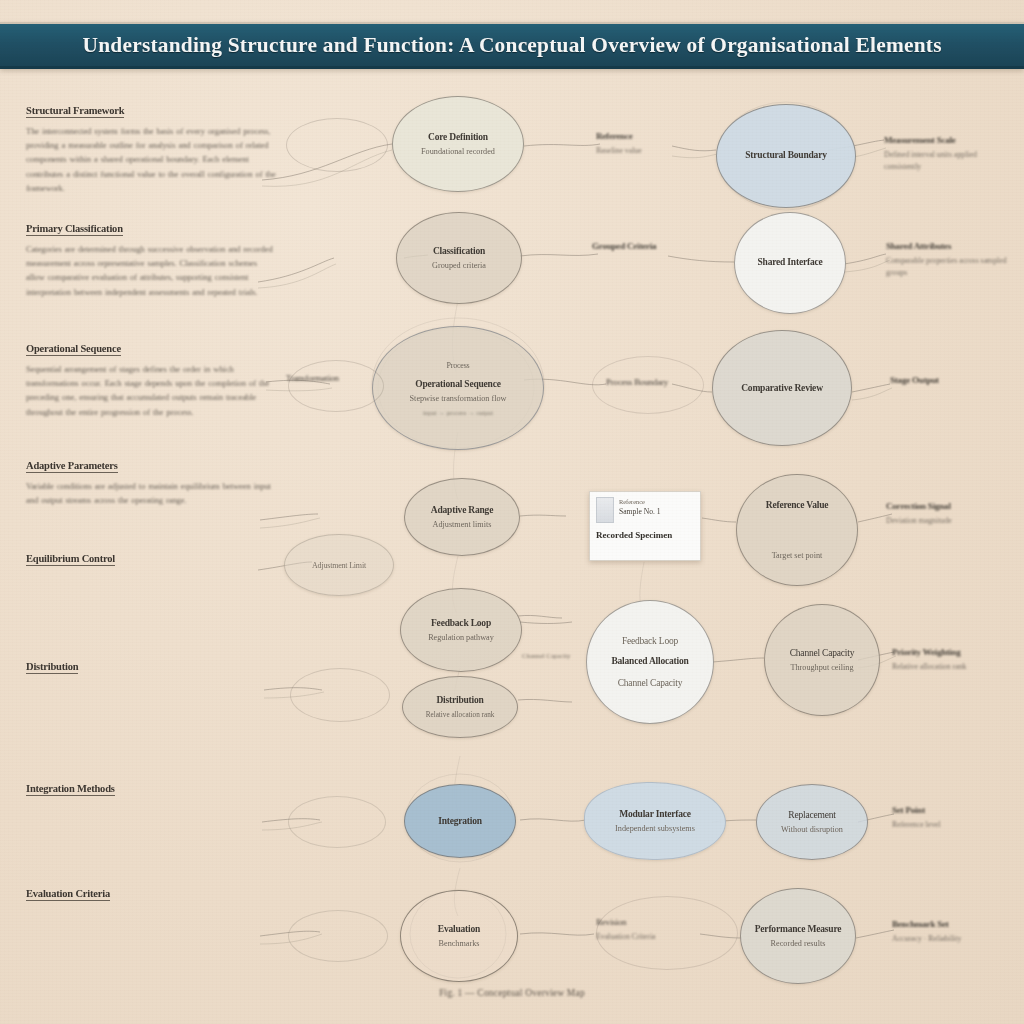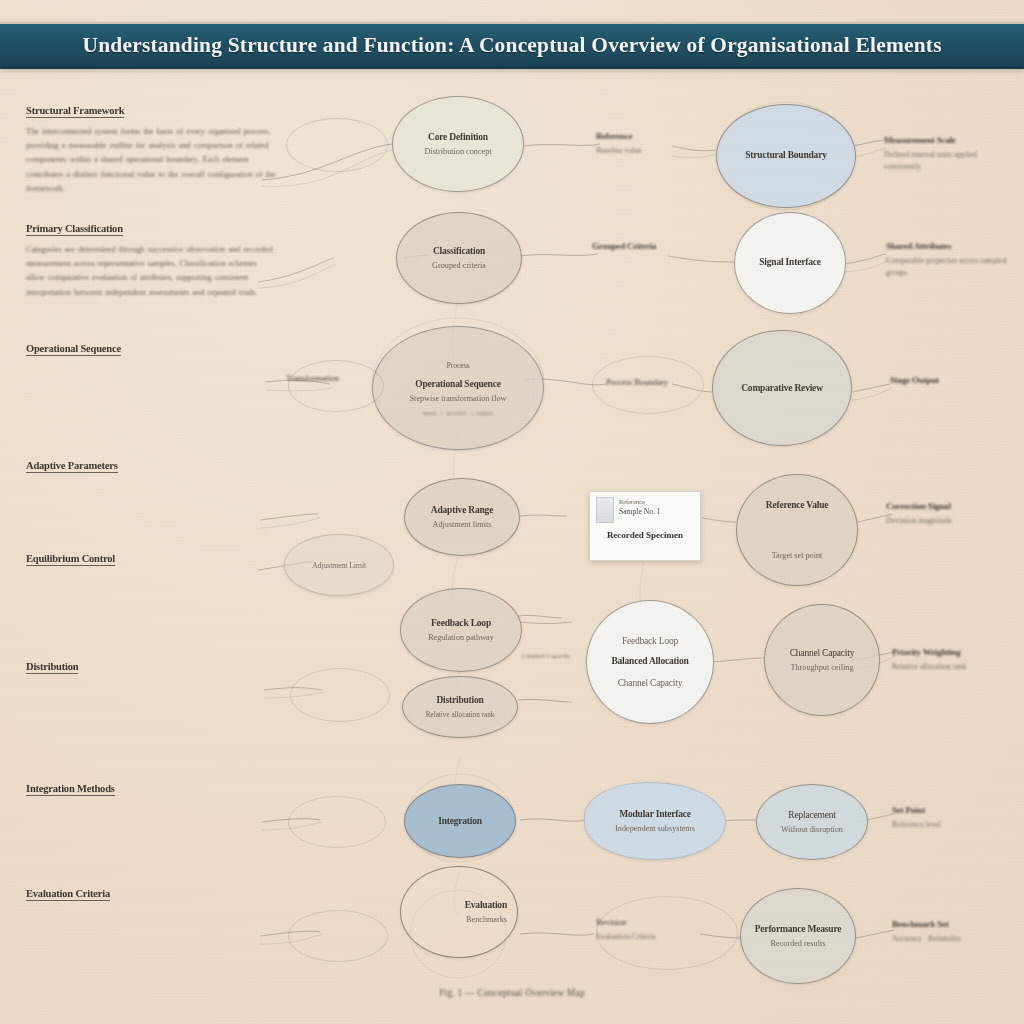--- a/index.html
+++ b/index.html
@@ -201,21 +201,21 @@
     font-size: 6.4px; color: #6d6459; line-height: 9px; filter: blur(.7px);
   }
   #info-card .card-l2 {
     font-size: 7.6px; color: #4a443c; line-height: 10px; margin-top: 1px;
     filter: blur(.6px);
   }
   #info-card .card-caption {
     font-weight: 700;
     font-size: 9px;
     color: #33302b;
-    text-align: center;
+    text-align: left;
     margin-top: 7px;
     filter: blur(.5px);
   }
 
   
   
   
   #footer-caption {
     position: absolute;
     left: 0; top: 988px; width: 1024px;
@@ -334,24 +334,26 @@
       <div class="tb-body">The interconnected system forms the basis of every organised process, providing a measurable outline for analysis and comparison of related components within a shared operational boundary. Each element contributes a distinct functional value to the overall configuration of the framework.</div>
     </div>
 
     <div class="text-block" style="top:118px;">
       <div class="tb-heading">Primary Classification</div>
       <div class="tb-body">Categories are determined through successive observation and recorded measurement across representative samples. Classification schemes allow comparative evaluation of attributes, supporting consistent interpretation between independent assessments and repeated trials.</div>
     </div>
 
     <div class="text-block" style="top:238px;">
       <div class="tb-heading">Operational Sequence</div>
+      <div class="tb-body">Sequential arrangement of stages defines the order in which transformations occur. Each stage depends upon the completion of the preceding one, ensuring that accumulated outputs remain traceable throughout the entire progression of the process.</div>
     </div>
 
     <div class="text-block" style="top:355px;">
       <div class="tb-heading">Adaptive Parameters</div>
+      <div class="tb-body">Variable conditions are adjusted to maintain equilibrium between input and output streams across the operating range.</div>
     </div>
 
     <div class="text-block" style="top:448px;">
       <div class="tb-heading">Equilibrium Control</div>
     </div>
 
     <div class="text-block" style="top:556px;">
       <div class="tb-heading">Distribution</div>
     </div>
 
@@ -360,35 +362,35 @@
     </div>
 
     <div class="text-block" style="top:783px;">
       <div class="tb-heading">Evaluation Criteria</div>
     </div>
 
   </div>
 
   <div class="node fill-cream" style="left:392px; top:96px; width:132px; height:96px;">
     <div class="n-title">Core Definition</div>
-    <div class="n-sub">Distribution concept</div>
+    <div class="n-sub">Foundational recorded</div>
   </div>
 
   <div class="node fill-blue-l" style="left:716px; top:104px; width:140px; height:104px;">
     <div class="n-title">Structural Boundary</div>
     <div class="n-sub"></div>
   </div>
 
   <div class="node fill-tan" style="left:396px; top:212px; width:126px; height:92px;">
     <div class="n-title">Classification</div>
     <div class="n-sub">Grouped criteria</div>
   </div>
 
   <div class="node fill-white" style="left:734px; top:212px; width:112px; height:102px;">
-    <div class="n-title">Signal Interface</div>
+    <div class="n-title">Shared Interface</div>
     <div class="n-sub"></div>
   </div>
 
   <div class="node fill-tan" style="left:372px; top:326px; width:172px; height:124px; border-color:rgba(90,98,112,.5);">
     <div class="n-title" style="font-size:8px; font-weight:400; color:#6d655b;">Process</div>
     <div class="n-title" style="margin-top:6px;">Operational Sequence</div>
     <div class="n-sub">Stepwise transformation flow</div>
     <div class="n-small">input → process → output</div>
   </div>
 
@@ -438,21 +440,21 @@
   <div class="node fill-blue-l" style="left:584px; top:782px; width:142px; height:78px; border-radius:46% 54% 50% 50%; border-color:rgba(120,132,145,.35);">
     <div class="n-title">Modular Interface</div>
     <div class="n-sub">Independent subsystems</div>
   </div>
 
   <div class="node fill-blue-l" style="left:756px; top:784px; width:112px; height:76px; background:rgba(205,217,228,.8);">
     <div class="n-title" style="font-weight:400;">Replacement</div>
     <div class="n-sub">Without disruption</div>
   </div>
 
-  <div class="node" style="left:400px; top:866px; width:118px; height:92px; background:rgba(239,225,207,.25); border-color:rgba(80,74,64,.6);align-items:flex-end;">
+  <div class="node" style="left:400px; top:890px; width:118px; height:92px; background:rgba(239,225,207,.25); border-color:rgba(80,74,64,.6);">
     <div class="n-title">Evaluation</div>
     <div class="n-sub">Benchmarks</div>
   </div>
 
   <div class="node fill-grey" style="left:740px; top:888px; width:116px; height:96px;">
     <div class="n-title">Performance Measure</div>
     <div class="n-sub">Recorded results</div>
   </div>
 
   <div class="node" style="left:286px; top:118px; width:102px; height:54px; background:transparent; border-color:rgba(130,120,108,.28); box-shadow:none;"></div>

